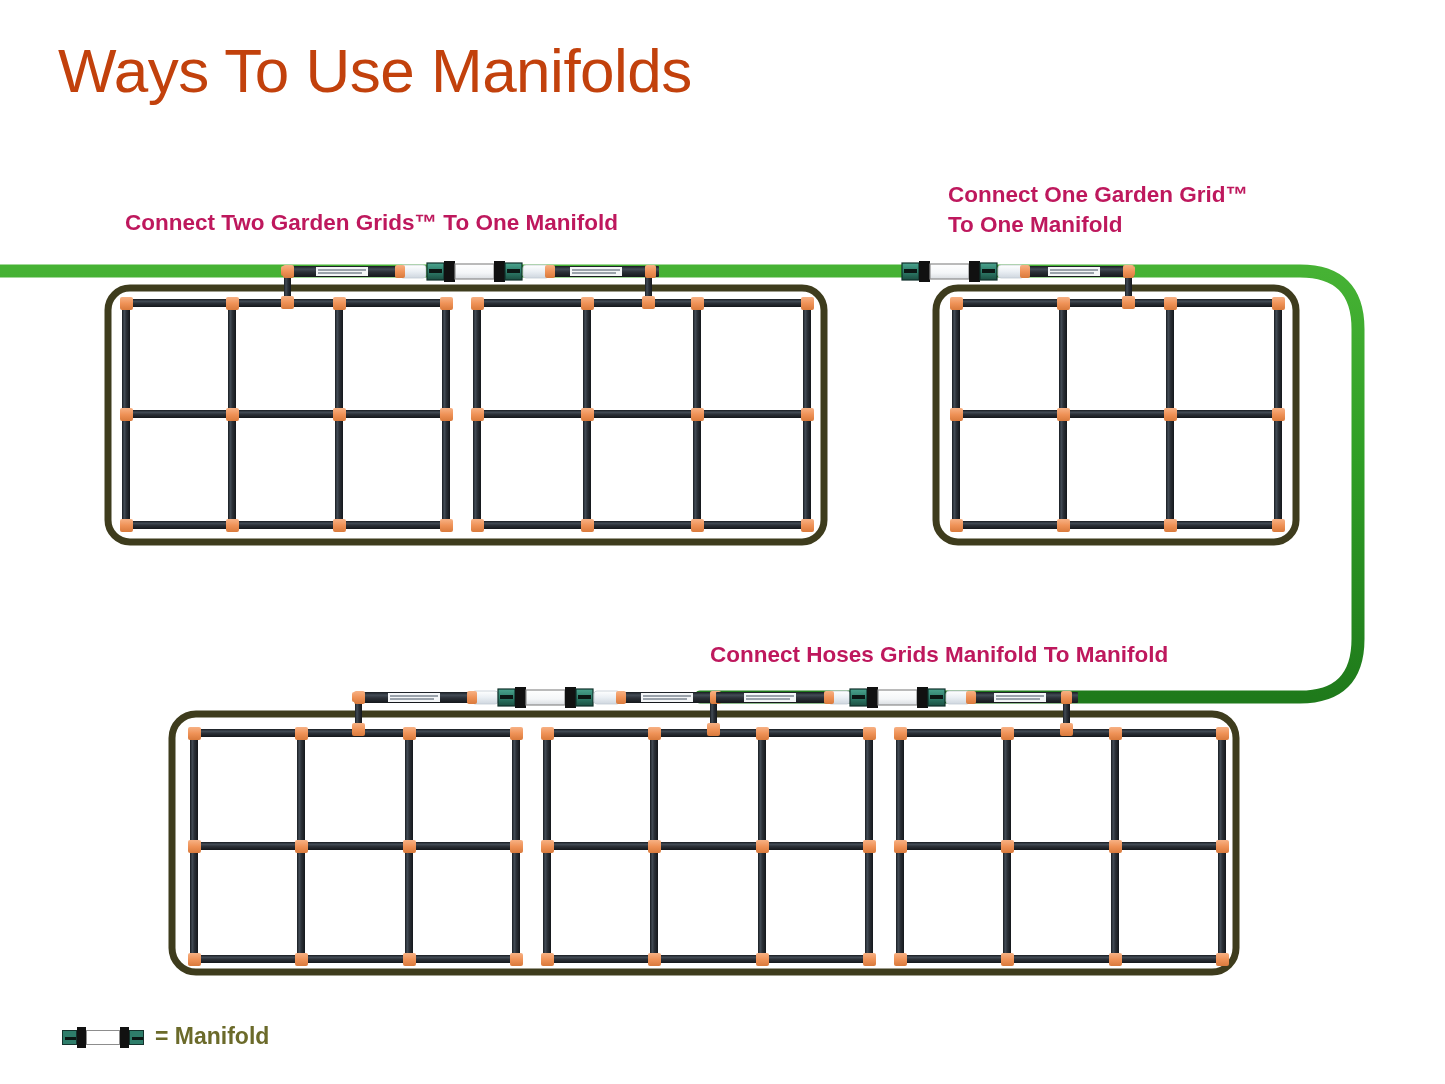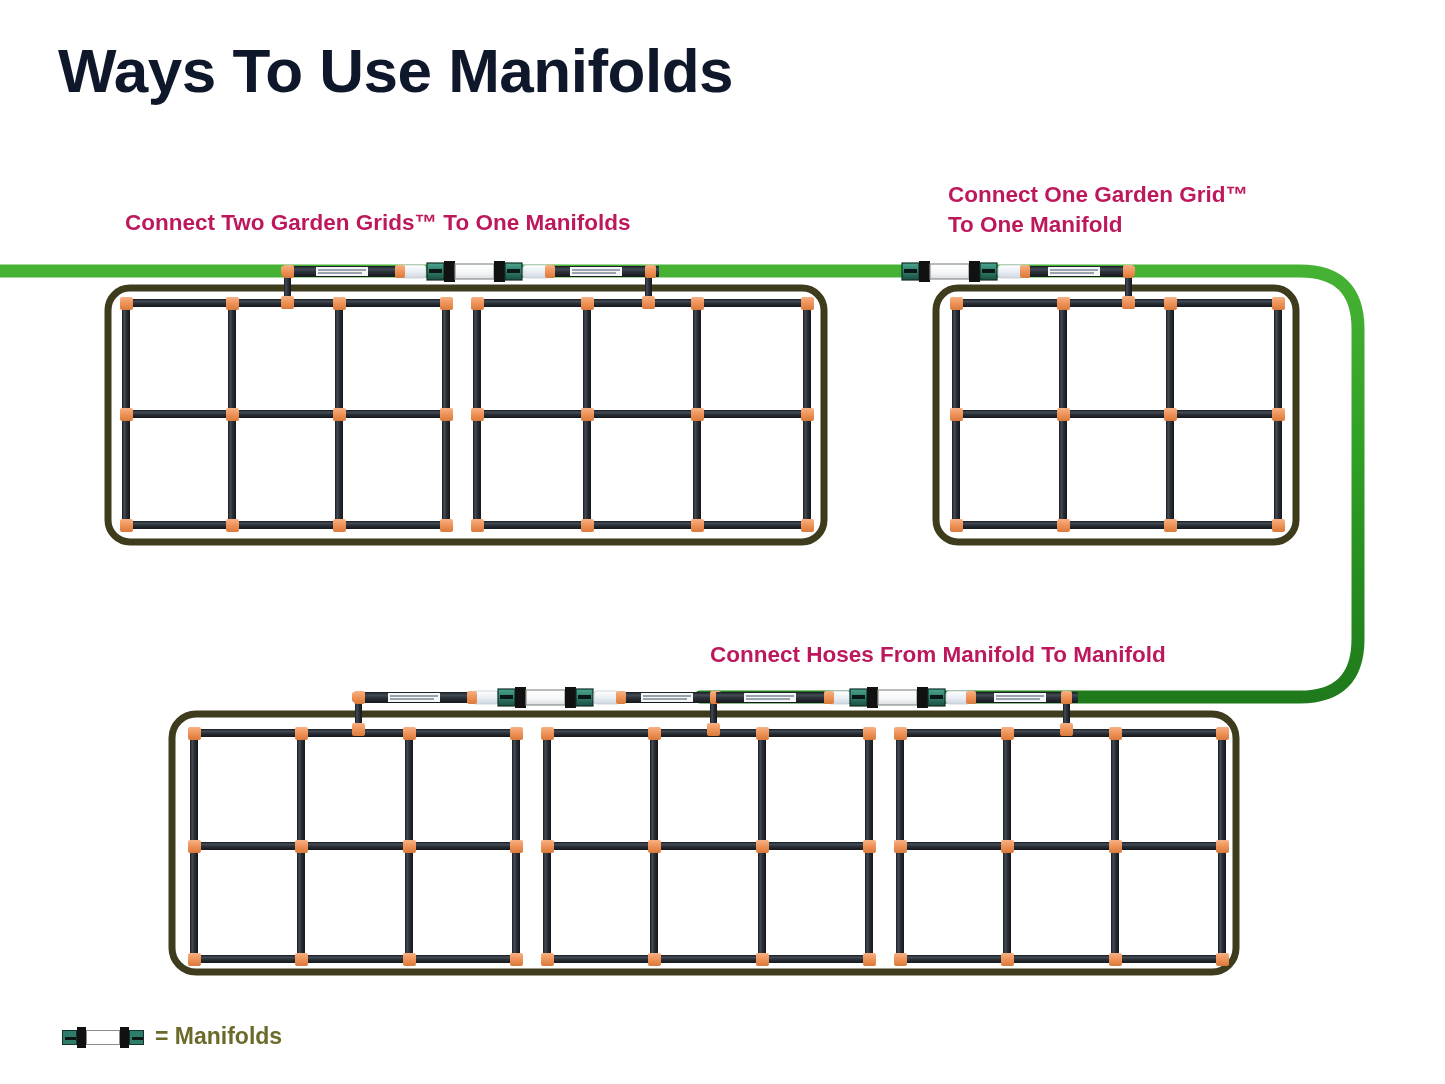--- a/index.html
+++ b/index.html
@@ -7,23 +7,23 @@
     width:1445px;height:1084px;
     background:#ffffff;
     font-family:"Liberation Sans", sans-serif;
     overflow:hidden;
     position:relative;
   }
   #page-title{
     position:absolute;
     left:58px; top:38px;
     font-size:62px;
-    font-weight:bold;
+    font-weight:normal;
     letter-spacing:-0.5px;
-    color:#0f172a;
+    color:#c2410c;
     line-height:1.05;
     white-space:nowrap;
   }
   .section-label{
     position:absolute;
     font-size:22.5px;
     font-weight:bold;
     color:#be185d;
     line-height:1.35;
     white-space:pre-line;
@@ -81,26 +81,26 @@
 
   .legend-hose-line{
     width:108px;height:10px;border-radius:5px;background:#2f9e25;
   }
 </style>
 </head>
 <body>
 
 <div id="page-title">Ways To Use Manifolds</div>
 
-<div class="section-label" id="label-two-grids">Connect Two Garden Grids™ To One Manifolds</div>
+<div class="section-label" id="label-two-grids">Connect Two Garden Grids™ To One Manifold</div>
 
 <div class="section-label" id="label-one-grid">Connect One Garden Grid™
 To One Manifold</div>
 
-<div class="section-label" id="label-hose-to-hose">Connect Hoses From Manifold To Manifold</div>
+<div class="section-label" id="label-hose-to-hose">Connect Hoses Grids Manifold To Manifold</div>
 
 <svg id="diagram" viewBox="0 0 1445 1084" xmlns="http://www.w3.org/2000/svg">
   <defs>
     <linearGradient id="pipeH" x1="0" y1="0" x2="0" y2="1">
       <stop offset="0%" stop-color="#171b20"></stop>
       <stop offset="28%" stop-color="#434c56"></stop>
       <stop offset="55%" stop-color="#2b3037"></stop>
       <stop offset="100%" stop-color="#14171b"></stop>
     </linearGradient>
     <linearGradient id="pipeV" x1="0" y1="0" x2="1" y2="0">
@@ -434,18 +434,18 @@
 
 <div id="legend">
   <div class="legend-group">
     <div class="mini-manifold">
       <div class="mm-cap left"></div>
       <div class="mm-band left"></div>
       <div class="mm-tube"></div>
       <div class="mm-band right"></div>
       <div class="mm-cap right"></div>
     </div>
-    <div class="legend-text">= Manifolds</div>
+    <div class="legend-text">= Manifold</div>
   </div>
 
   <div class="legend-gap"></div>
 
 </div>
 
 </body></html>

